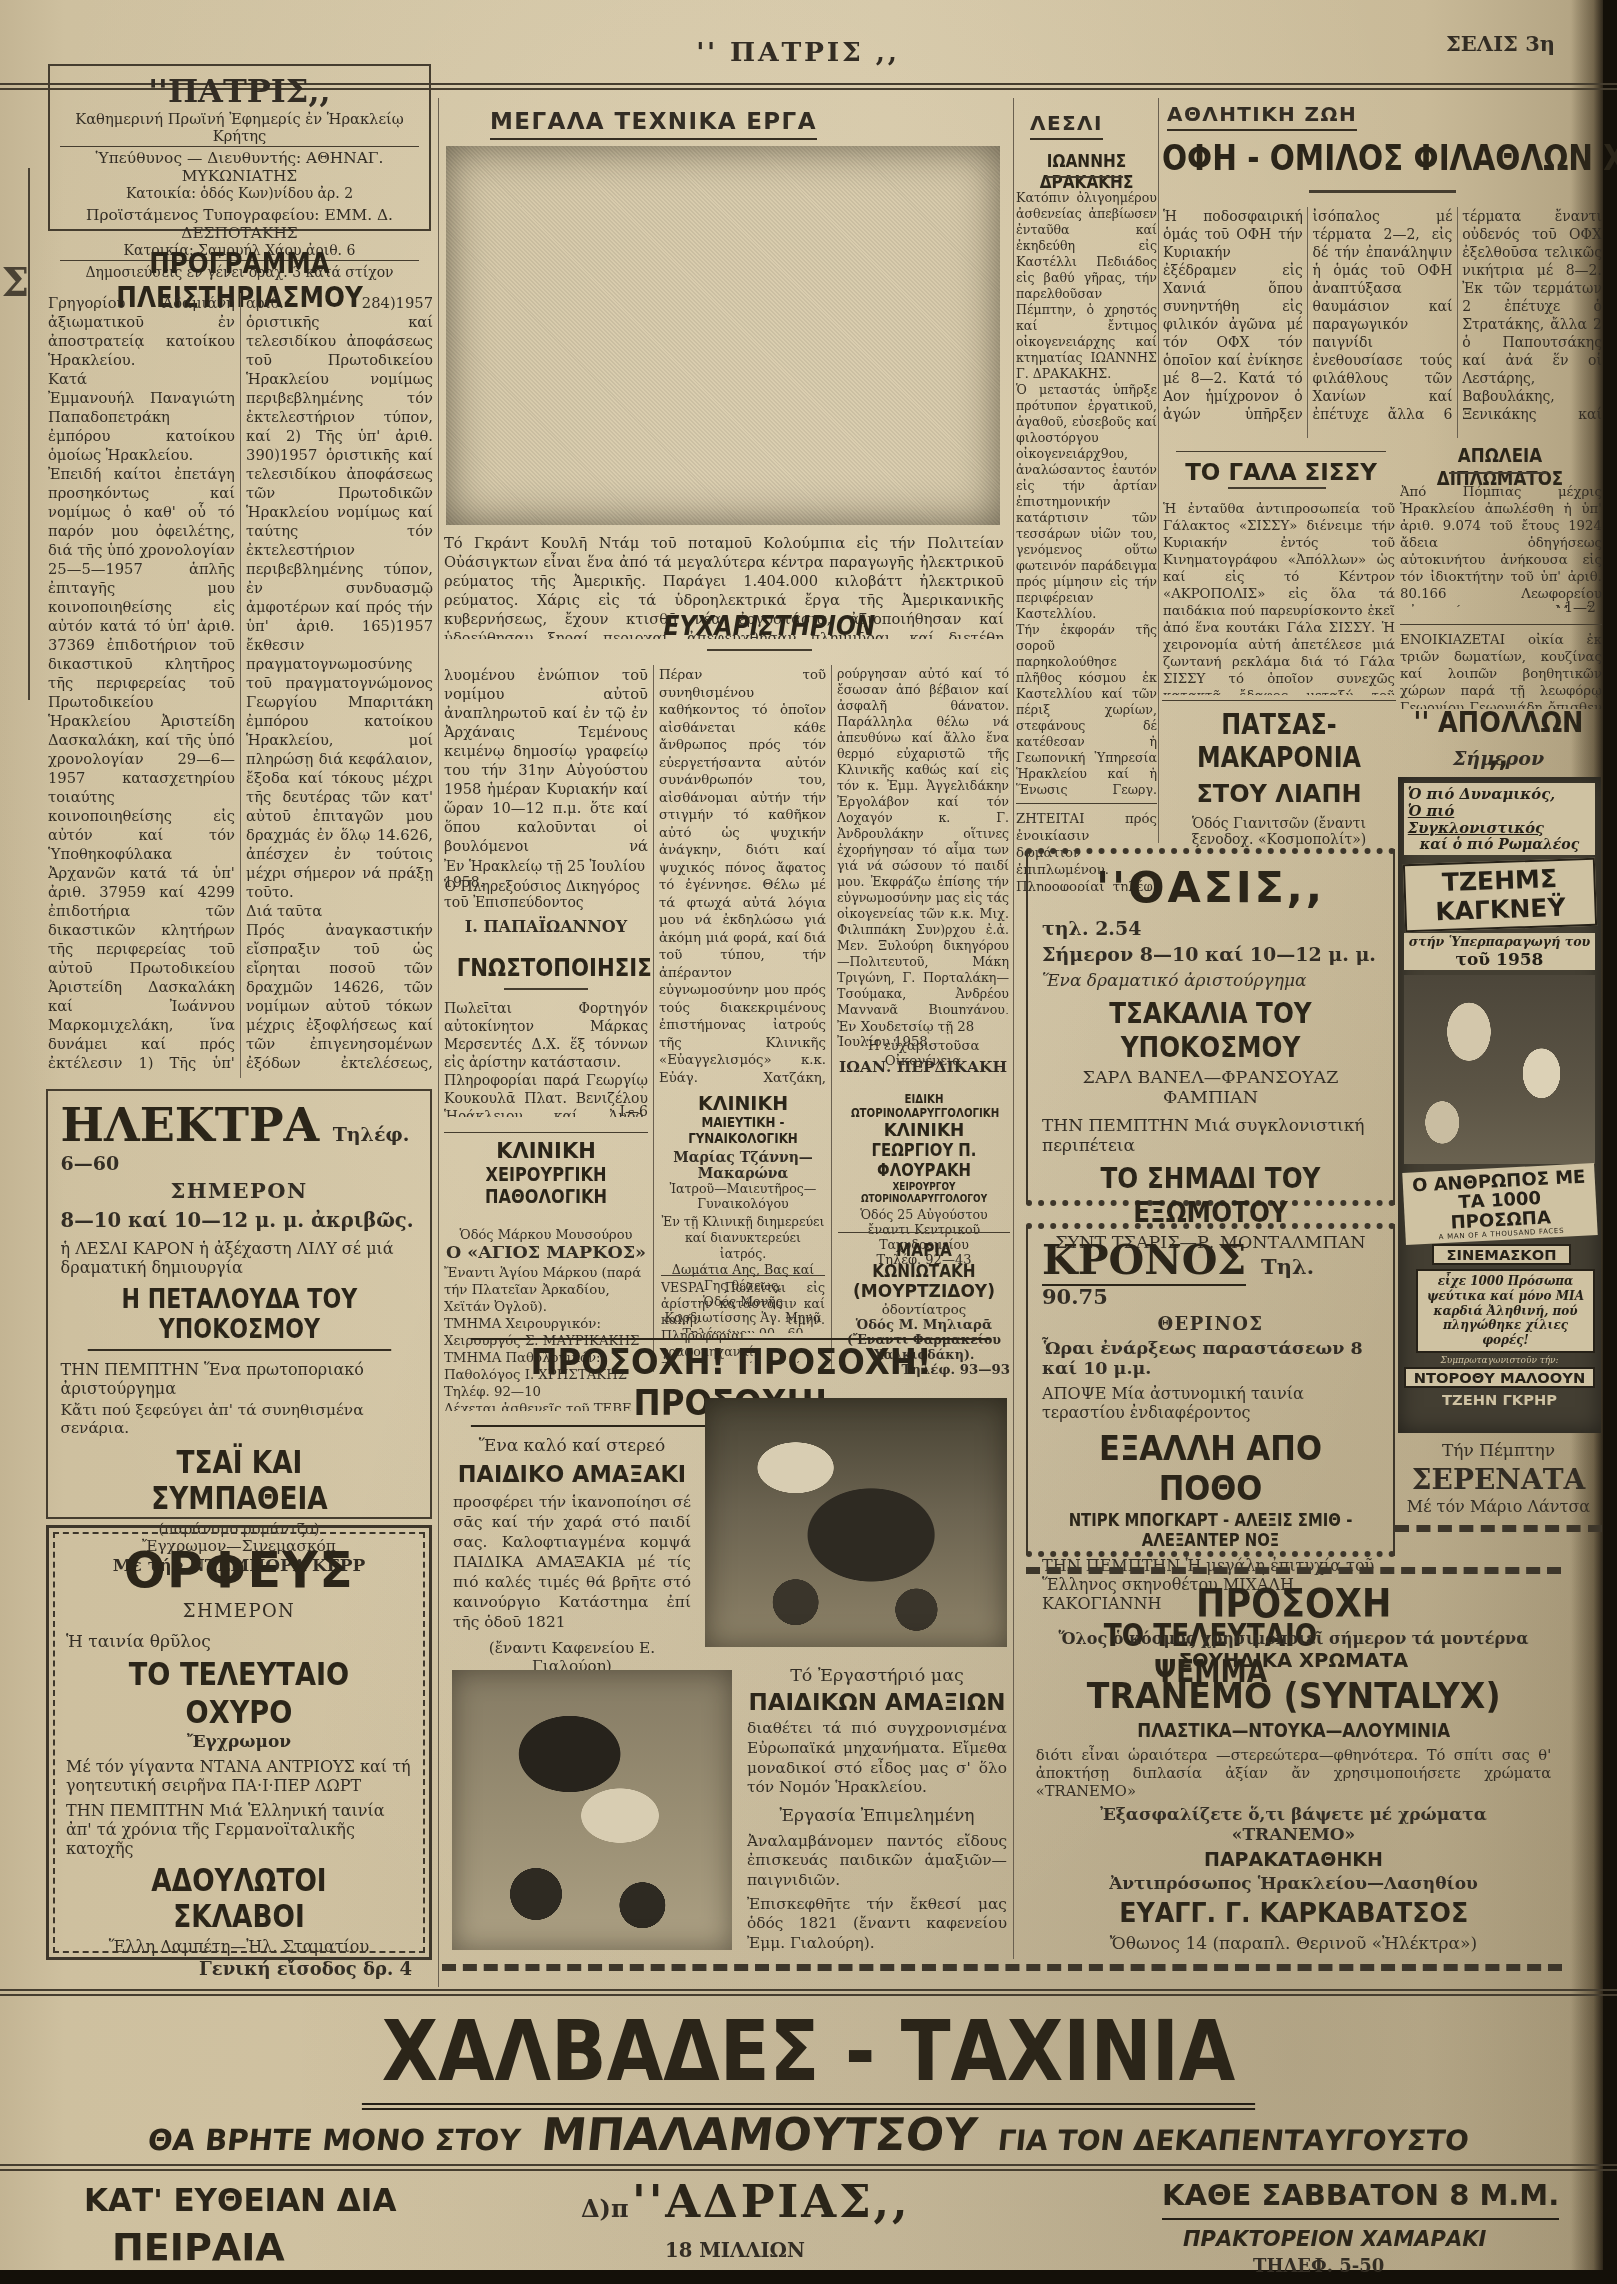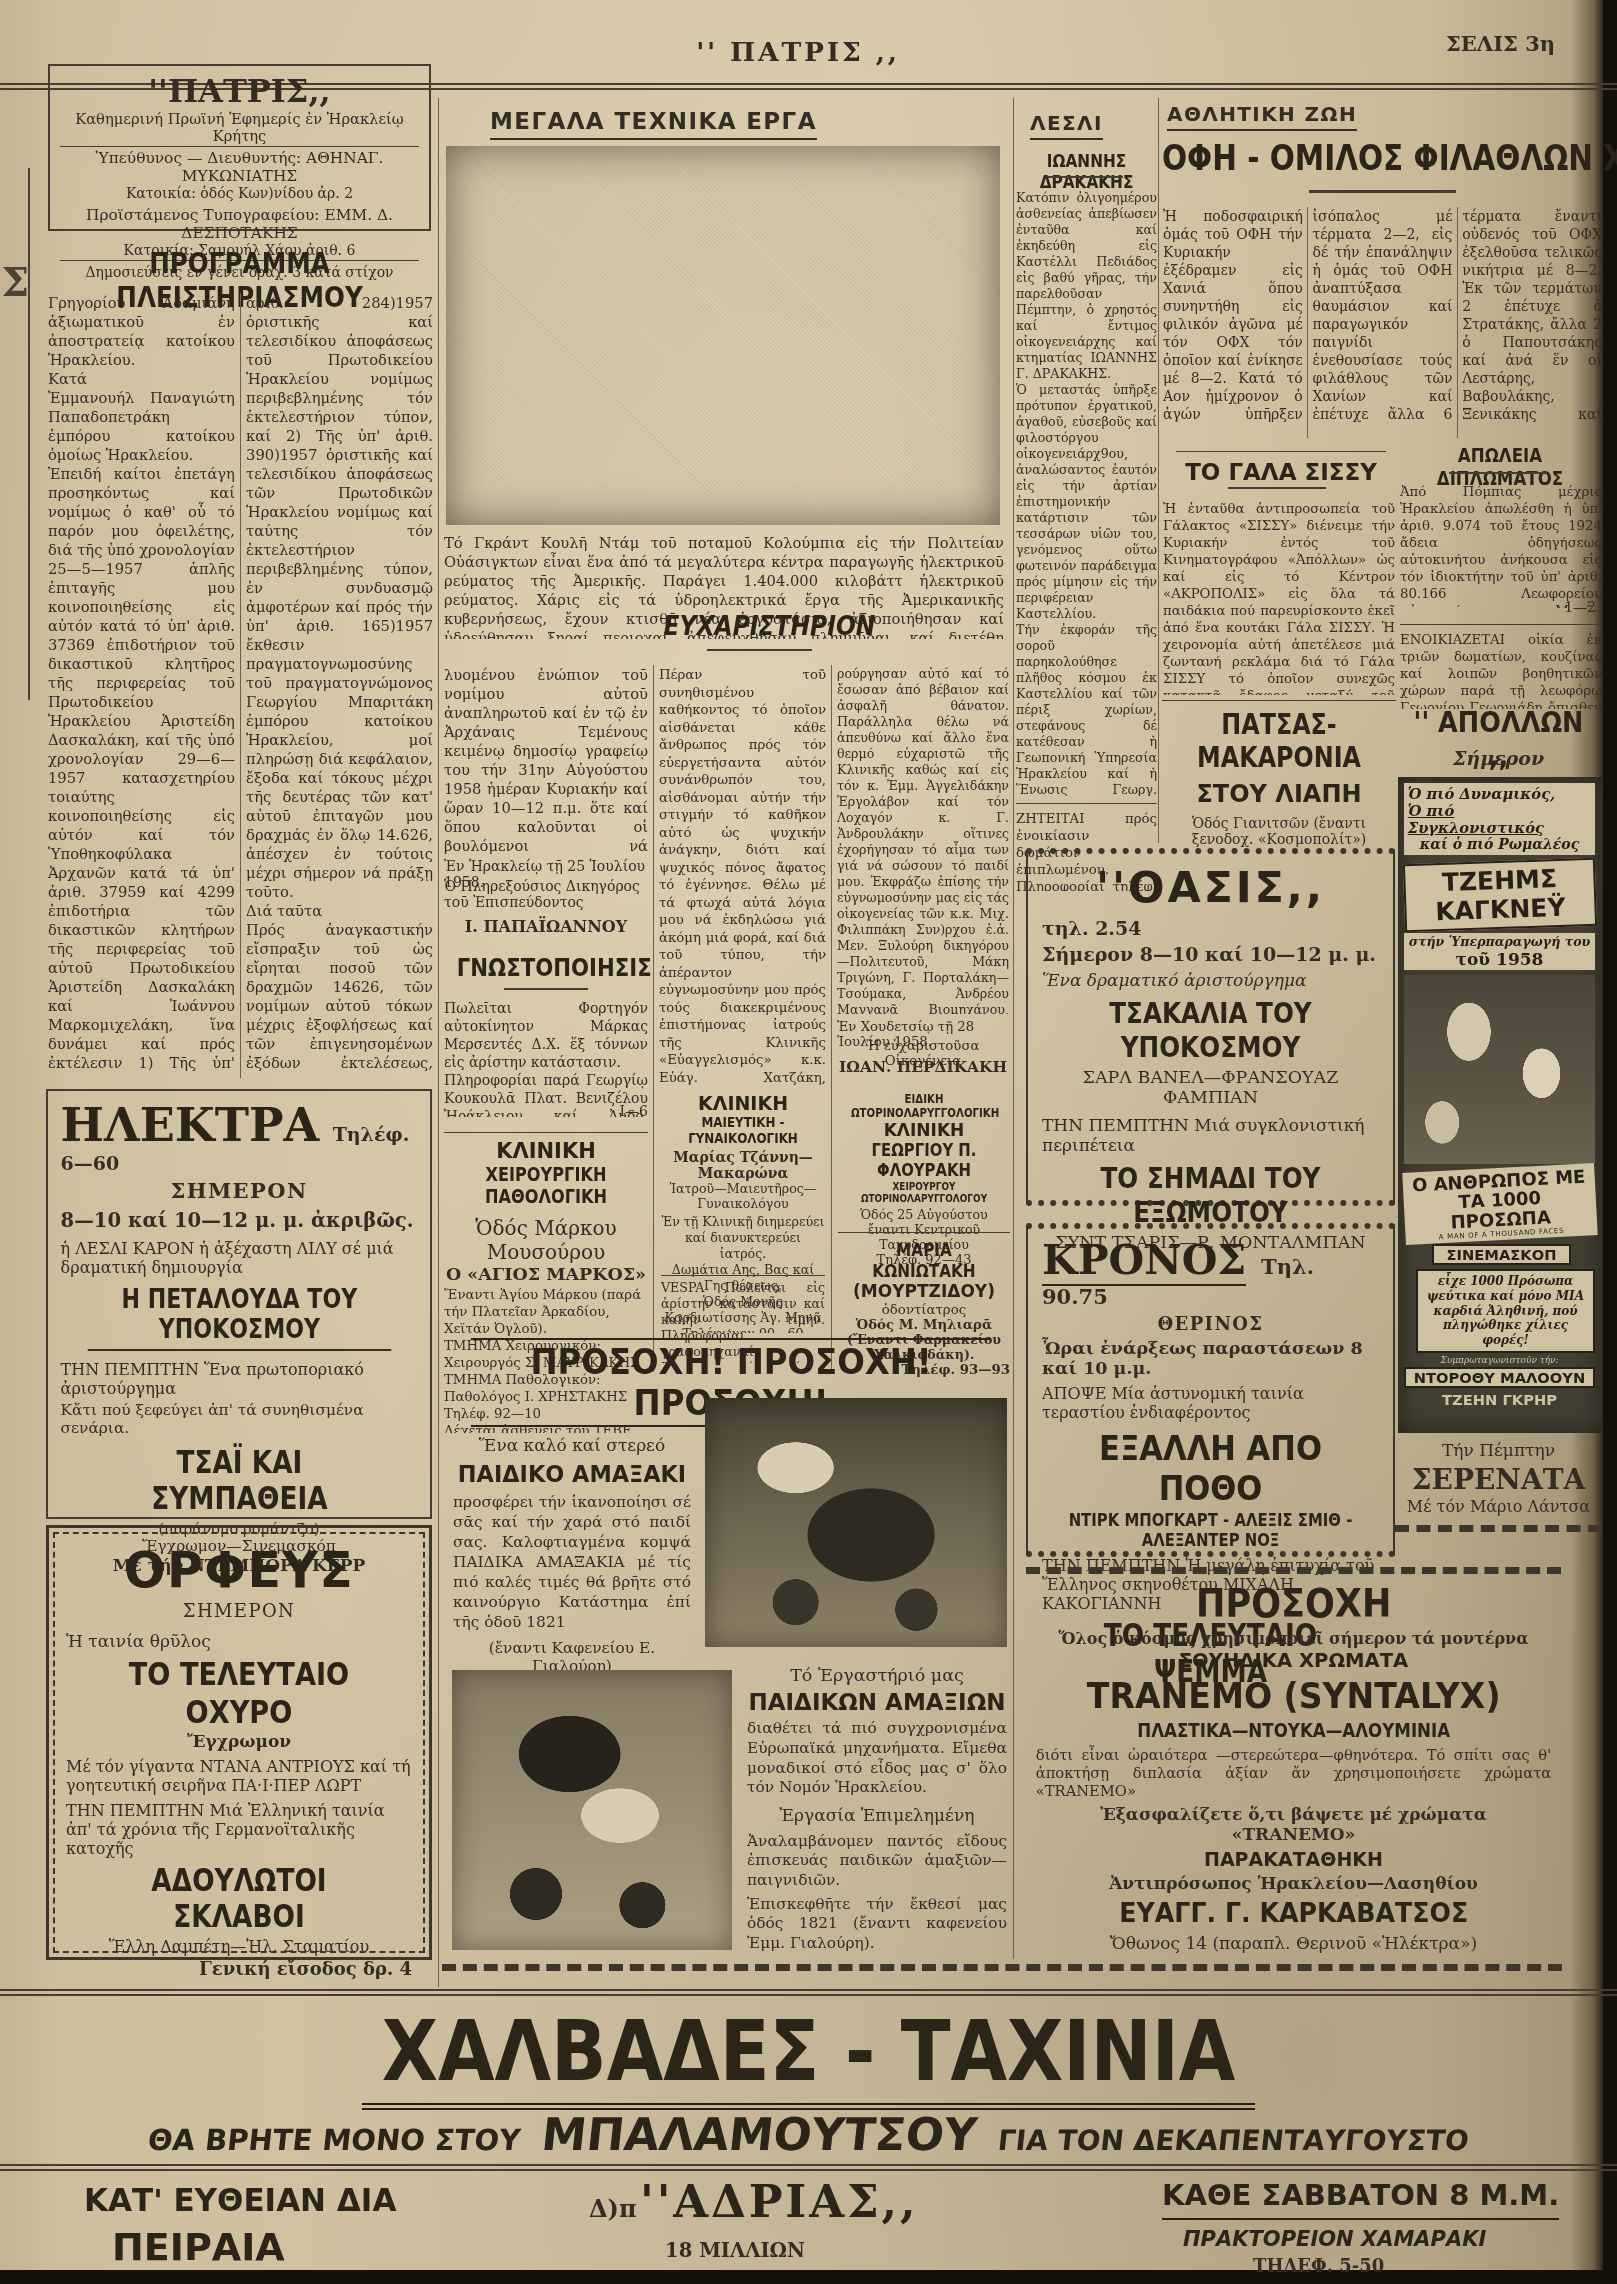--- a/index.html
+++ b/index.html
@@ -150,21 +150,21 @@
   <div class="abs ser j pre clip" style="left:444px;top:999px;width:204px;height:118px;font-size:14px;line-height:18px;">Πωλεῖται Φορτηγόν αὐτοκίνητον Μάρκας Μερσεντές Δ.Χ. ἕξ τόννων εἰς ἀρίστην κατάστασιν.
 Πληροφορίαι παρά Γεωργίῳ Κουκουλᾶ Πλατ. Βενιζέλου Ἡράκλειον καί Ἀνδρ. Νικηφοράκη Χανιά. Τηλέφ. 81.60.</div>
   <div class="abs ser r" style="left:444px;top:1103px;width:204px;font-size:14px;">Ι—6</div>
 
   <div class="abs vrule" style="left:653px;top:665px;height:707px;"></div>
   <div class="abs vrule" style="left:831px;top:665px;height:707px;"></div>
 
   <div class="abs" style="left:444px;top:1132px;width:204px;border-top:1.4px solid #453d2f;padding-top:5.6px;">
     <div class="san b ink c" style="font-size:21px;">ΚΛΙΝΙΚΗ</div>
     <div class="san b ink c condc" style="font-size:19px;">ΧΕΙΡΟΥΡΓΙΚΗ ΠΑΘΟΛΟΓΙΚΗ</div>
-    <div class="ser c" style="font-size:20px;margin-top:9px;">Ὁδός Μάρκου Μουσούρου</div>
+    <div class="ser c" style="font-size:13px;margin-top:20px;">Ὁδός Μάρκου Μουσούρου</div>
     <div class="ser b c" style="font-size:17.5px;">Ο «ΑΓΙΟΣ ΜΑΡΚΟΣ»</div>
     <div class="ser pre clip" style="font-size:13.3px;line-height:17px;height:147px;margin-top:2.8px;">Ἔναντι Ἁγίου Μάρκου (παρά τήν Πλατεῖαν Ἀρκαδίου, Χεϊτάν Ὀγλοῦ).
 ΤΜΗΜΑ Χειρουργικόν: Χειρουργός Σ. ΜΑΥΡΙΚΑΚΗΣ
 ΤΜΗΜΑ Παθολογικόν: Παθολόγος Ι. ΧΡΗΣΤΑΚΗΣ
 Τηλέφ. 92—10
 Δέχεται ἀσθενεῖς τοῦ ΤΕΒΕ καί ἄλλων ἀσφαλιστικῶν Ταμείων καί Ὀργανισμῶν
 Ἡ Κλινική Διανυκτερεύει.</div>
   </div>
 
   <div class="abs" style="left:661px;top:1092px;width:164px;">
@@ -321,21 +321,21 @@
   <div class="abs san b ink c" style="left:301px;top:2003px;width:1015px;font-size:83px;transform:scaleX(.88);border-bottom:7px double #231e16;padding-bottom:2.8px;">ΧΑΛΒΑΔΕΣ - ΤΑΧΙΝΙΑ</div>
   <div class="abs" style="left:77px;top:2108px;width:1463px;display:flex;align-items:baseline;justify-content:center;gap:21px;">
     <span class="san b ink" style="font-size:29px;transform:skewX(-6deg);">ΘΑ ΒΡΗΤΕ ΜΟΝΟ ΣΤΟΥ</span>
     <span class="san b ink" style="font-size:45px;transform:skewX(-6deg);">ΜΠΑΛΑΜΟΥΤΣΟΥ</span>
     <span class="san b ink" style="font-size:28px;transform:skewX(-6deg);">ΓΙΑ ΤΟΝ ΔΕΚΑΠΕΝΤΑΥΓΟΥΣΤΟ</span>
   </div>
   <div class="abs drule" style="left:0;top:2164px;width:1618px;"></div>
 
   <div class="abs san b ink" style="left:84px;top:2182px;font-size:31px;">ΚΑΤ' ΕΥΘΕΙΑΝ ΔΙΑ</div>
   <div class="abs san b ink" style="left:112px;top:2225px;font-size:38px;">ΠΕΙΡΑΙΑ</div>
-  <div class="abs" style="left:581px;top:2175px;margin-left:8px;">
+  <div class="abs" style="left:581px;top:2175px;">
     <span class="ser b" style="font-size:24px;">Δ)π</span>
     <span class="ser b ink" style="font-size:45px;letter-spacing:2.8px;">''ΑΔΡΙΑΣ,,</span>
   </div>
   <div class="abs ser b c" style="left:630px;top:2239px;width:210px;font-size:19.6px;">18 ΜΙΛΛΙΩΝ</div>
   <div class="abs san b ink" style="left:1162px;top:2178px;font-size:29px;border-bottom:2.8px solid #231e16;padding-bottom:5.6px;">ΚΑΘΕ ΣΑΒΒΑΤΟΝ 8 Μ.Μ.</div>
   <div class="abs san b i ink" style="left:1183px;top:2227px;font-size:21px;">ΠΡΑΚΤΟΡΕΙΟΝ ΧΑΜΑΡΑΚΙ</div>
   <div class="abs ser b" style="left:1253px;top:2255px;font-size:18px;">ΤΗΛΕΦ. 5-50</div>
 
 </div>
 

